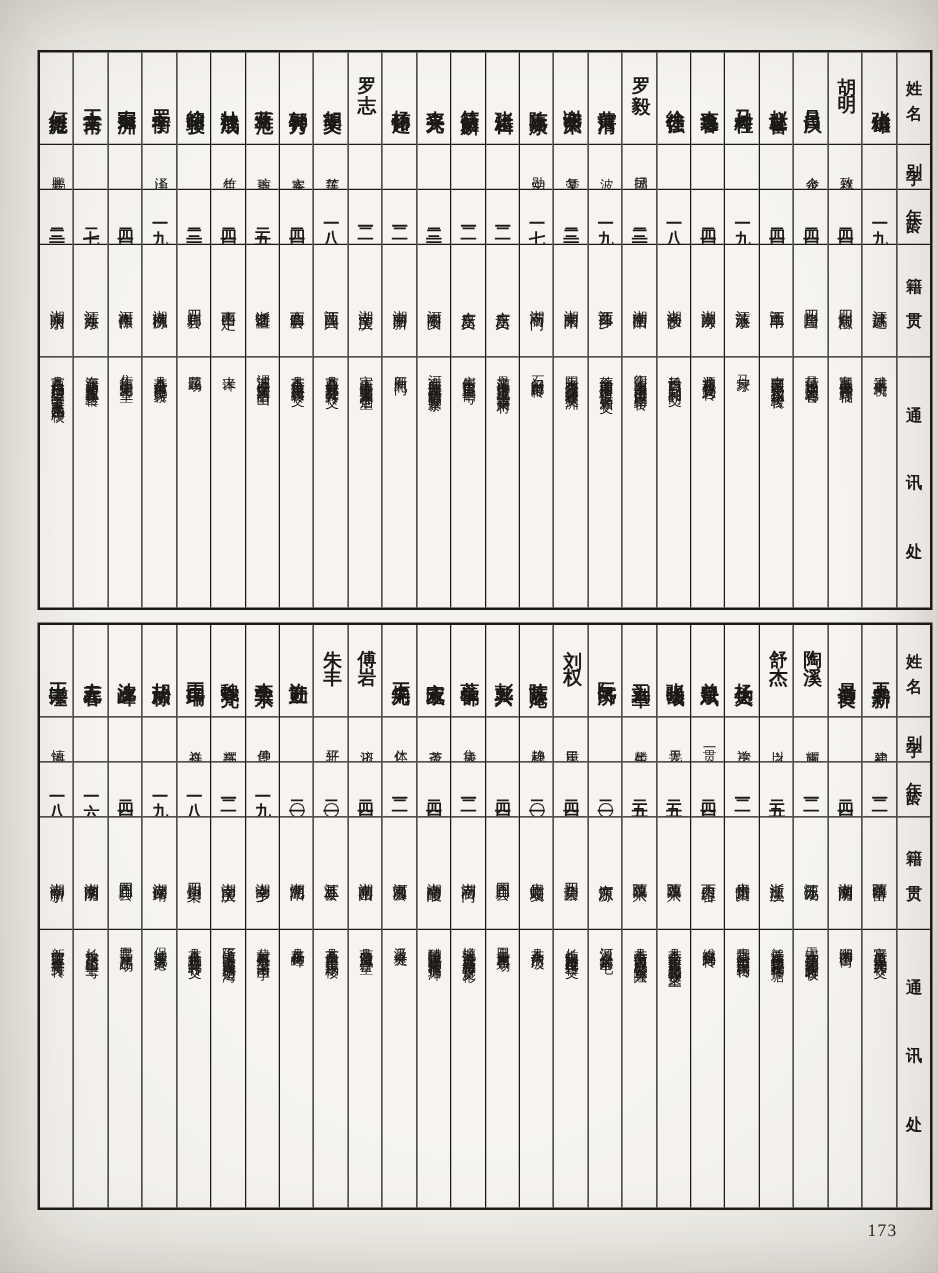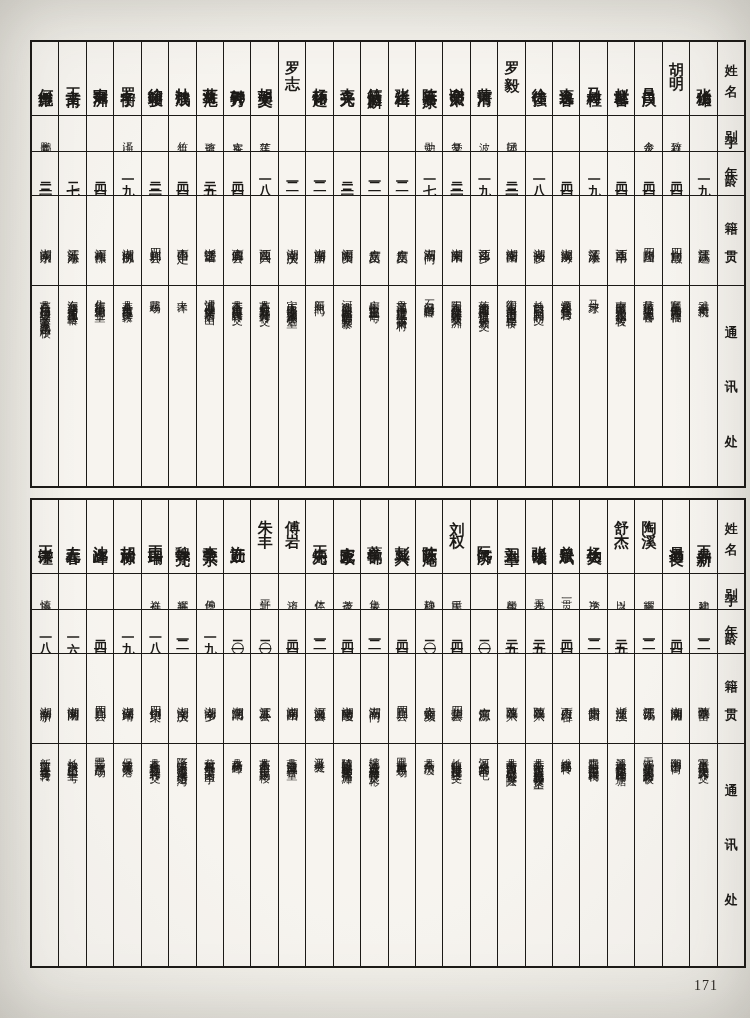--- a/index.html
+++ b/index.html
@@ -432,14 +432,14 @@
         </div>
         <div class="col">
           <div class="cell name">王崇谨</div>
           <div class="cell zi">慎旃</div>
           <div class="cell age">一八</div>
           <div class="cell native">湖南新宁</div>
           <div class="cell addr">新宁冻江口李奇美号转</div>
         </div>
       </section>
   </div>
-  <div class="page-number">171</div>
+  <div class="page-number">173</div>
 </div>
 
 </body></html>

